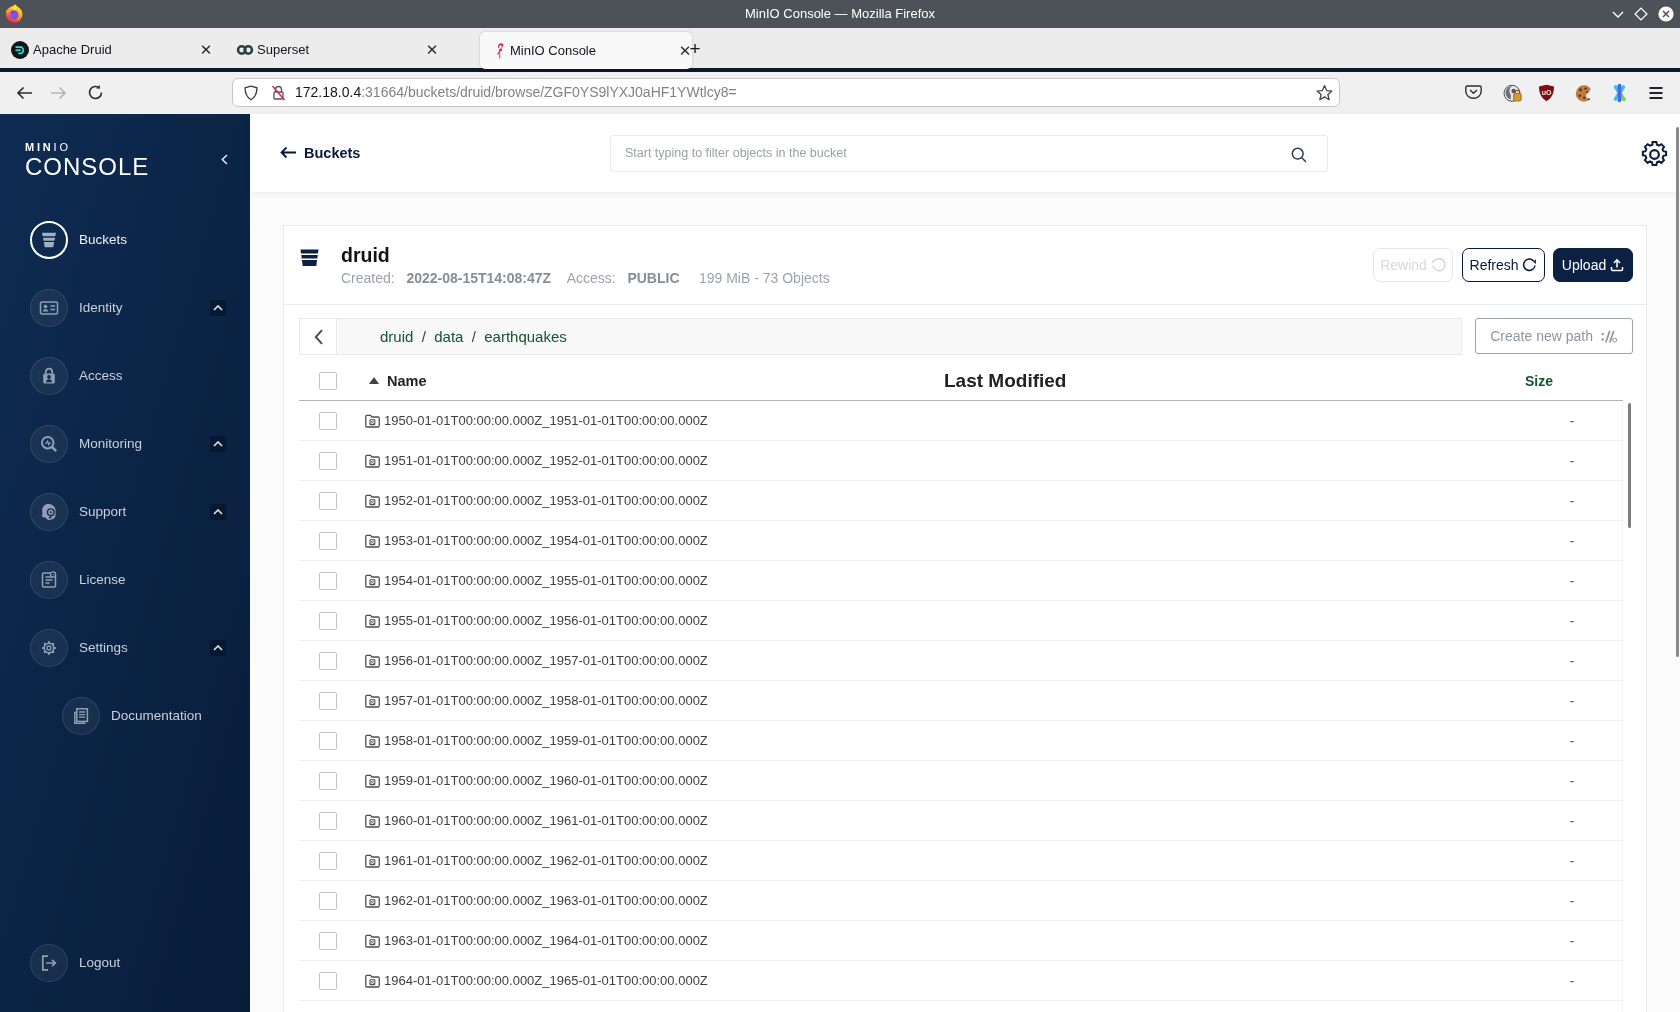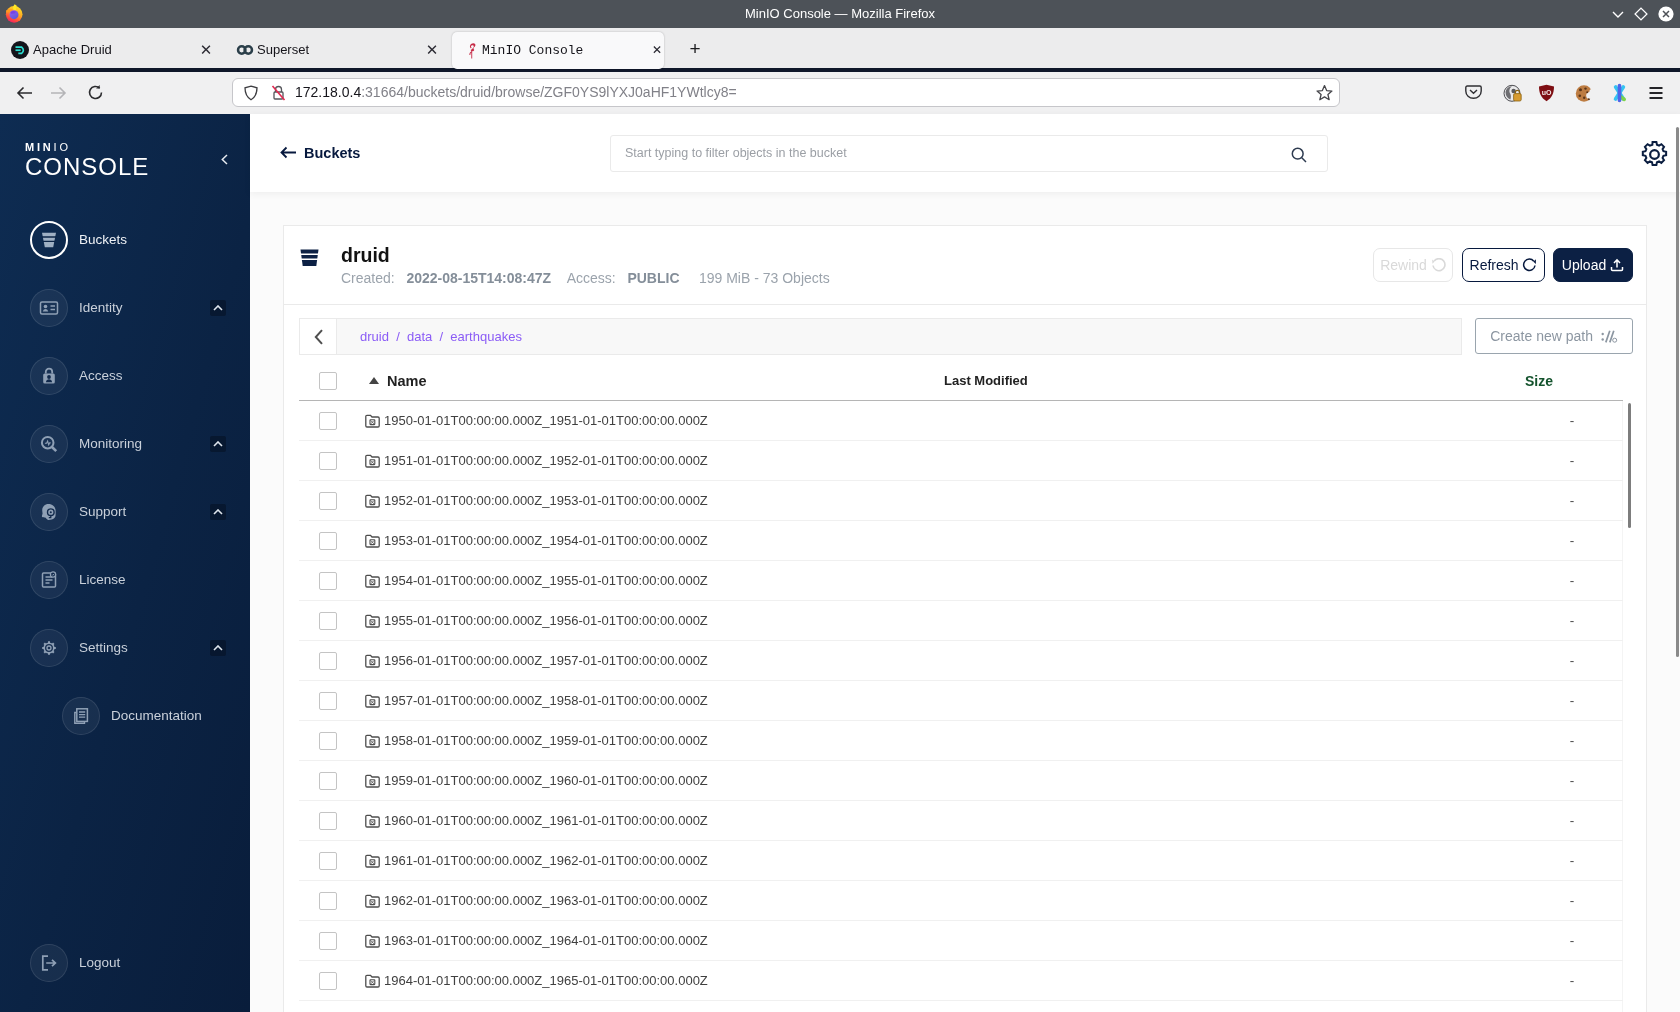--- a/index.html
+++ b/index.html
@@ -63,30 +63,30 @@
 .bktmeta b { color:#848e99; }
 .btn { position:absolute; top:22px; height:34px; border-radius:7px; font-size:14px; line-height:32px; text-align:center; }
 .btn-rewind { left:1089px; width:80px; border:1px solid #e7e7e7; color:#d9d9d9; background:#fff; }
 .btn-refresh { left:1178px; width:83px; border:1px solid #07193e; color:#07193e; background:#fff; }
 .btn-upload { left:1269px; width:80px; background:#0c2044; color:#ffffff; border:1px solid #0c2044; }
 
 .carddiv { position:absolute; left:0; top:78px; width:1362px; height:1px; background:#eaeaea; }
 
 .crumbwrap { position:absolute; left:15px; top:92px; width:1163px; height:37px; border:1px solid #eaeaea; background:#f8f8f8; }
 .crumbback { position:absolute; left:0; top:0; width:37px; height:35px; border-right:1px solid #eaeaea; background:#ffffff; text-align:center; }
-.crumbtxt { position:absolute; left:60px; top:0; line-height:35px; font-size:13px; color:#8b5cf6; }
+.crumbtxt { position:absolute; left:80px; top:0; line-height:35px; font-size:15px; color:#14532d; }
 .newpath { position:absolute; left:1191px; top:92px; width:158px; height:36px; border:1px solid #9aa5ae; border-radius:3px; background:#fff; color:#8c96a1; font-size:14px; line-height:34px; text-align:center; }
 
 .thead { position:absolute; left:15px; top:135px; width:1332px; height:40px; }
 .thead .cb { top:11px; }
 .theadline { position:absolute; left:15px; top:174px; width:1324px; height:1px; background:#b5b5b5; }
 .cb { position:absolute; left:20px; width:18px; height:18px; border:1px solid #c4c4c4; border-radius:2px; background:#fff; }
 .sortarr { position:absolute; left:70px; top:16px; width:0; height:0; border-left:5px solid transparent; border-right:5px solid transparent; border-bottom:7px solid #444; }
 .hname { position:absolute; left:88px; top:0; line-height:40px; font-weight:bold; font-size:14.5px; color:#222222; }
-.hmod { position:absolute; left:645px; top:0; line-height:40px; font-weight:bold; font-size:13px; color:#222222; }
+.hmod { position:absolute; left:645px; top:0; line-height:40px; font-weight:bold; font-size:19px; color:#222222; }
 .hsize { position:absolute; left:1226px; top:0; line-height:40px; font-weight:bold; font-size:14px; color:#14532d; }
 
 .rows { position:absolute; left:15px; top:175px; width:1324px; height:625px; border-right:1px solid #f4f4f4; }
 .row { position:relative; width:1324px; height:40px; border-bottom:1px solid #f0f0f0; }
 .row .cb { top:11px; }
 .fico { position:absolute; left:66px; top:13px; width:15px; height:14px; }
 .fname { position:absolute; left:85px; top:0; line-height:40px; font-size:13px; color:#404040; }
 .fsize { position:absolute; left:1258px; top:0; line-height:40px; font-size:13.5px; color:#4a4a4a; width:30px; text-align:center; }
 
 .tscroll { position:absolute; left:1343.5px; top:177px; width:3.5px; height:125px; background:#7d7d7d; border-radius:2px; }
@@ -139,21 +139,21 @@
     <span class="close" style="left:198px;">✕</span>
   </div>
   <div class="tab" style="left:228px; width:222px;">
     <svg class="fav" style="left:8px;" viewBox="0 0 16 16">
       <circle cx="5.1" cy="8" r="3.3" fill="none" stroke="#2a3e49" stroke-width="2.2"></circle>
       <circle cx="10.9" cy="8" r="3.3" fill="none" stroke="#2a3e49" stroke-width="2.2"></circle>
     </svg>
     <span class="label" style="left:29px;">Superset</span>
     <span class="close" style="left:196px;">✕</span>
   </div>
-  <div class="tab active-bg" style="left:452px; width:212px;font-family:Liberation Mono, monospace;">
+  <div class="tab active-bg" style="left:480px; width:212px;">
     <svg class="fav" style="left:14px; width:14px;" viewBox="0 0 14 18">
       <path d="M7.2 1.2 C9 1.2 9.8 2.6 9.3 3.8 C8.9 4.8 7.9 5.1 7.6 6.1 C7.4 6.8 7.6 7.5 8.3 8.1 L7.4 9.2 C6.8 8.8 6.4 8.9 6.2 9.6 L6.2 16.5 L5.3 16.5 L5.3 10.5 C4.7 11 4.2 11.8 4.4 13 L3.4 13 C3.2 11.2 4.2 10 5.3 9.4 L5.3 8.9 C4.4 8.7 4.7 7.5 5.5 7.6 C5.8 6.9 6.5 6.6 7.1 6 C7.8 5.3 8 4.3 7.4 3.6 C6.8 2.9 5.7 3 5.2 3.8 C4.8 4.5 5.1 5.2 5.6 5.5 L5 6.4 C3.9 5.8 3.6 4.3 4.3 3 C4.9 1.9 5.9 1.2 7.2 1.2 Z" fill="#c72c48"></path>
     </svg>
     <span class="label" style="left:30px;">MinIO Console</span>
     <span class="close" style="left:197px;">✕</span>
   </div>
   <div class="newtab">+</div>
 </div>
 
 <div class="urlbar">

